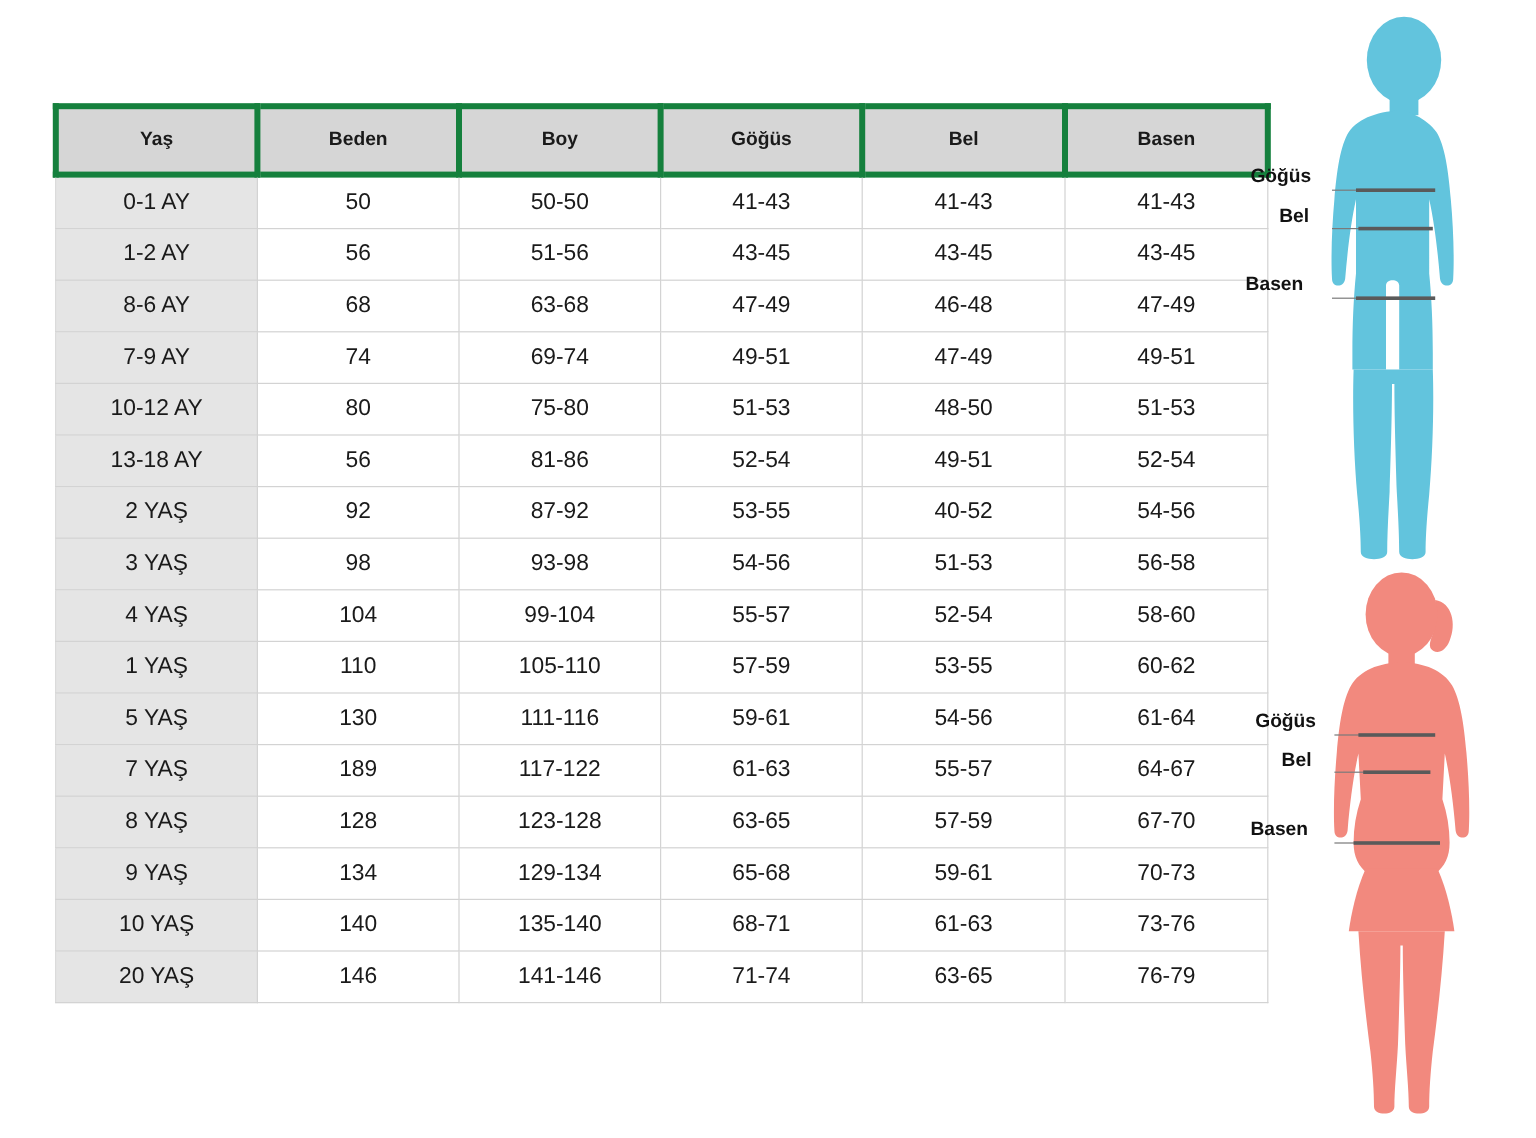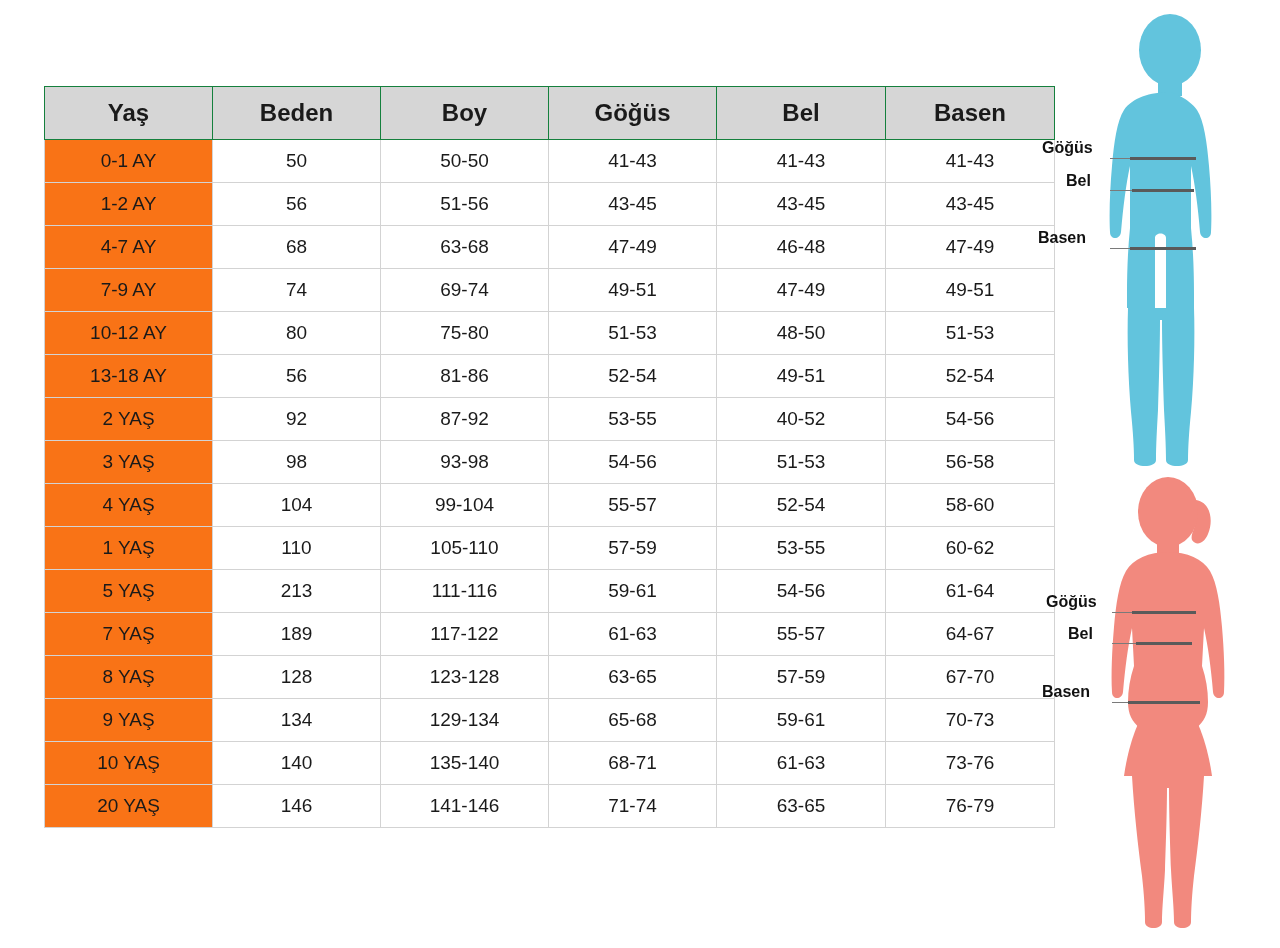--- a/index.html
+++ b/index.html
@@ -32,30 +32,30 @@
     border: 1px solid #d3d3d3;
     text-align: center;
     font-size: 19px;
     color: #1a1a1a;
     height: 42px;
     padding: 0;
   }
   table.size-table thead th {
     background: #d6d6d6;
     font-weight: bold;
-    font-size: 24px;
+    font-size: 16px;
     height: 52px;
-    border: 1px solid #15803d;
+    border: 5px solid #15803d;
   }
   table.size-table tbody td {
     background: #ffffff;
     font-weight: normal;
   }
   table.size-table tbody td.age-col {
-    background: #f97316;
+    background: #e5e5e5;
   }
 
   
   col.c0 { width: 168px; }
   col.c1 { width: 168px; }
   col.c2 { width: 168px; }
   col.c3 { width: 168px; }
   col.c4 { width: 169px; }
   col.c5 { width: 169px; }
 
@@ -132,21 +132,21 @@
       </tr>
       <tr>
         <td class="age-col">1-2 AY</td>
         <td>56</td>
         <td>51-56</td>
         <td>43-45</td>
         <td>43-45</td>
         <td>43-45</td>
       </tr>
       <tr>
-        <td class="age-col">4-7 AY</td>
+        <td class="age-col">8-6 AY</td>
         <td>68</td>
         <td>63-68</td>
         <td>47-49</td>
         <td>46-48</td>
         <td>47-49</td>
       </tr>
       <tr>
         <td class="age-col">7-9 AY</td>
         <td>74</td>
         <td>69-74</td>
@@ -197,21 +197,21 @@
       <tr>
         <td class="age-col">1 YAŞ</td>
         <td>110</td>
         <td>105-110</td>
         <td>57-59</td>
         <td>53-55</td>
         <td>60-62</td>
       </tr>
       <tr>
         <td class="age-col">5 YAŞ</td>
-        <td>213</td>
+        <td>130</td>
         <td>111-116</td>
         <td>59-61</td>
         <td>54-56</td>
         <td>61-64</td>
       </tr>
       <tr>
         <td class="age-col">7 YAŞ</td>
         <td>189</td>
         <td>117-122</td>
         <td>61-63</td>

